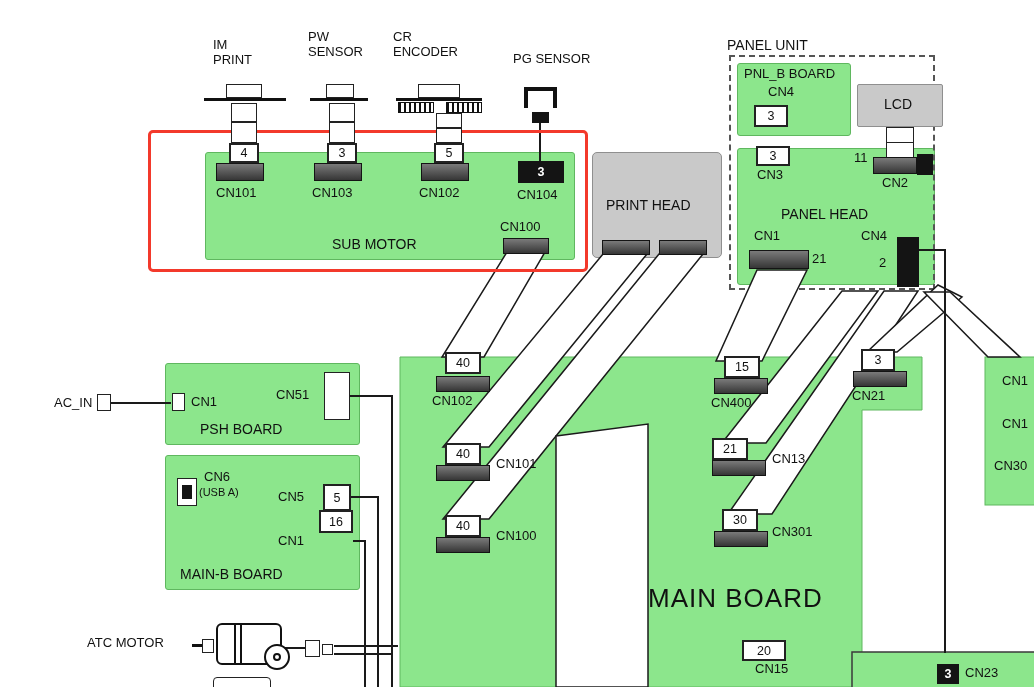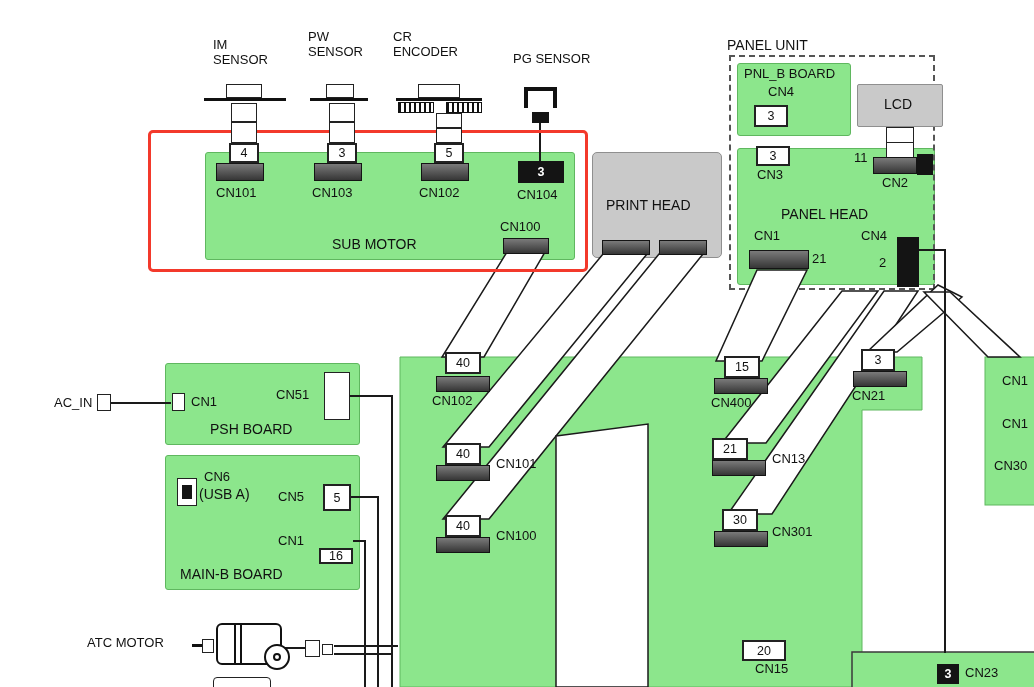--- a/index.html
+++ b/index.html
@@ -2,21 +2,21 @@
 <html><head>
 <meta charset="utf-8">
 <style>
   *{margin:0;padding:0;box-sizing:border-box}
   html,body{background:#fff}
   #stage{position:relative;width:1034px;height:687px;background:#fff;overflow:hidden;
          font-family:"Liberation Sans",sans-serif;color:#111}
   .lbl{position:absolute;font-size:13px;line-height:1.15;white-space:pre-line;z-index:10}
   .lbl.bname{font-size:14px}
   .lbl.big{font-size:26px;letter-spacing:1px}
-  .lbl.small{font-size:14px}
+  .lbl.small{font-size:11px}
   .board{position:absolute;background:#8CE68C;border:1px solid #5fb75f;border-radius:3px;z-index:1}
   .grayunit{position:absolute;background:#C9C9C9;border:1px solid #8f8f8f;border-radius:5px;z-index:4}
   .pin{position:absolute;background:#fff;border:2px solid #222;display:flex;align-items:center;
        justify-content:center;font-size:12.5px;z-index:10}
   .pin.dark{background:#141414;color:#fff;border-color:#141414;font-weight:bold}
   .bar{position:absolute;background:linear-gradient(180deg,#7a7a7a,#363636);border:1px solid #141414;z-index:10}
   .wbox{position:absolute;background:#fff;border:1.5px solid #222;z-index:10}
   .blk{position:absolute;background:#141414;z-index:10}
   .hline{position:absolute;height:3px;background:#111;z-index:10}
   .teeth{position:absolute;height:11px;border:1px solid #111;z-index:10;
@@ -67,21 +67,21 @@
     <polyline class="wire" points="351,497 378,497 378,687"></polyline>
     <polyline class="wire" points="353,541 365,541 365,687"></polyline>
     <polyline class="wire" points="282,648 305,648"></polyline>
     <polyline class="wire" points="334,646 398,646"></polyline>
     <polyline class="wire" points="334,654 392,654"></polyline>
     <polyline class="wire" points="919,250 945,250 945,653"></polyline>
     <polyline class="wire" points="540,123 540,161"></polyline>
   </svg>
 
   <div class="lbl" style="left:213px;top:38px">IM
-SENSOR</div>
+PRINT</div>
   <div class="lbl" style="left:308px;top:30px">PW
 SENSOR</div>
   <div class="lbl" style="left:393px;top:30px">CR
 ENCODER</div>
   <div class="lbl" style="left:513px;top:52px">PG SENSOR</div>
 
   <div class="hline" style="left:204px;top:98px;width:82px"></div>
   <div class="wbox" style="left:226px;top:84px;width:36px;height:14px"></div>
   <div class="hline" style="left:310px;top:98px;width:58px"></div>
   <div class="wbox" style="left:326px;top:84px;width:28px;height:14px"></div>
@@ -149,30 +149,30 @@
   <div class="lbl" style="left:861px;top:229px">CN4</div>
   <div class="blk" style="left:897px;top:237px;width:22px;height:50px"></div>
   <div class="lbl" style="left:879px;top:256px">2</div>
 
   <div class="lbl" style="left:54px;top:396px">AC_IN</div>
   <div class="wbox" style="left:97px;top:394px;width:14px;height:17px"></div>
   <div class="wbox" style="left:172px;top:393px;width:13px;height:18px"></div>
   <div class="lbl" style="left:191px;top:395px">CN1</div>
   <div class="lbl" style="left:276px;top:388px">CN51</div>
   <div class="wbox" style="left:324px;top:372px;width:26px;height:48px"></div>
-  <div class="lbl bname" style="left:210px;top:421px">PSH BOARD</div>
+  <div class="lbl bname" style="left:200px;top:421px">PSH BOARD</div>
 
   <div class="wbox" style="left:177px;top:478px;width:20px;height:28px"></div>
   <div class="blk" style="left:182px;top:485px;width:10px;height:14px"></div>
   <div class="lbl" style="left:204px;top:470px">CN6</div>
   <div class="lbl small" style="left:199px;top:486px">(USB A)</div>
   <div class="lbl" style="left:278px;top:490px">CN5</div>
   <div class="pin" style="left:323px;top:484px;width:28px;height:27px">5</div>
   <div class="lbl" style="left:278px;top:534px">CN1</div>
-  <div class="pin" style="left:319px;top:548px;width:34px;height:16px">16</div>
+  <div class="pin" style="left:319px;top:510px;width:34px;height:23px">16</div>
   <div class="lbl bname" style="left:180px;top:566px">MAIN-B BOARD</div>
 
   <div class="lbl" style="left:87px;top:636px">ATC MOTOR</div>
   <div class="hline" style="left:192px;top:644px;width:12px"></div>
   <div class="wbox" style="left:202px;top:639px;width:12px;height:14px"></div>
   <div style="position:absolute;left:216px;top:623px;width:66px;height:42px;background:#fff;border:2px solid #111;border-radius:6px;z-index:10">
     <div style="position:absolute;left:12px;top:0;width:14px;height:38px;background:repeating-linear-gradient(90deg,transparent 0 4px,#111 4px 6px)"></div>
   </div>
   <div class="circle" style="left:264px;top:644px;width:26px;height:26px"></div>
   <div class="circle" style="left:273px;top:653px;width:8px;height:8px"></div>
@@ -201,20 +201,21 @@
   <div class="lbl" style="left:772px;top:452px">CN13</div>
 
   <div class="pin" style="left:722px;top:509px;width:36px;height:22px">30</div>
   <div class="bar" style="left:714px;top:531px;width:54px;height:16px"></div>
   <div class="lbl" style="left:772px;top:525px">CN301</div>
 
   <div class="pin" style="left:861px;top:349px;width:34px;height:22px">3</div>
   <div class="bar" style="left:853px;top:371px;width:54px;height:16px"></div>
   <div class="lbl" style="left:852px;top:389px">CN21</div>
 
+  <div class="lbl big" style="left:648px;top:584px">MAIN BOARD</div>
 
   <div class="pin" style="left:742px;top:640px;width:44px;height:21px">20</div>
   <div class="lbl" style="left:755px;top:662px">CN15</div>
 
   <div class="lbl" style="left:1002px;top:374px">CN1</div>
   <div class="lbl" style="left:1002px;top:417px">CN1</div>
   <div class="lbl" style="left:994px;top:459px">CN30</div>
 
   <div class="pin dark" style="left:937px;top:664px;width:22px;height:20px">3</div>
   <div class="lbl" style="left:965px;top:666px">CN23</div>

